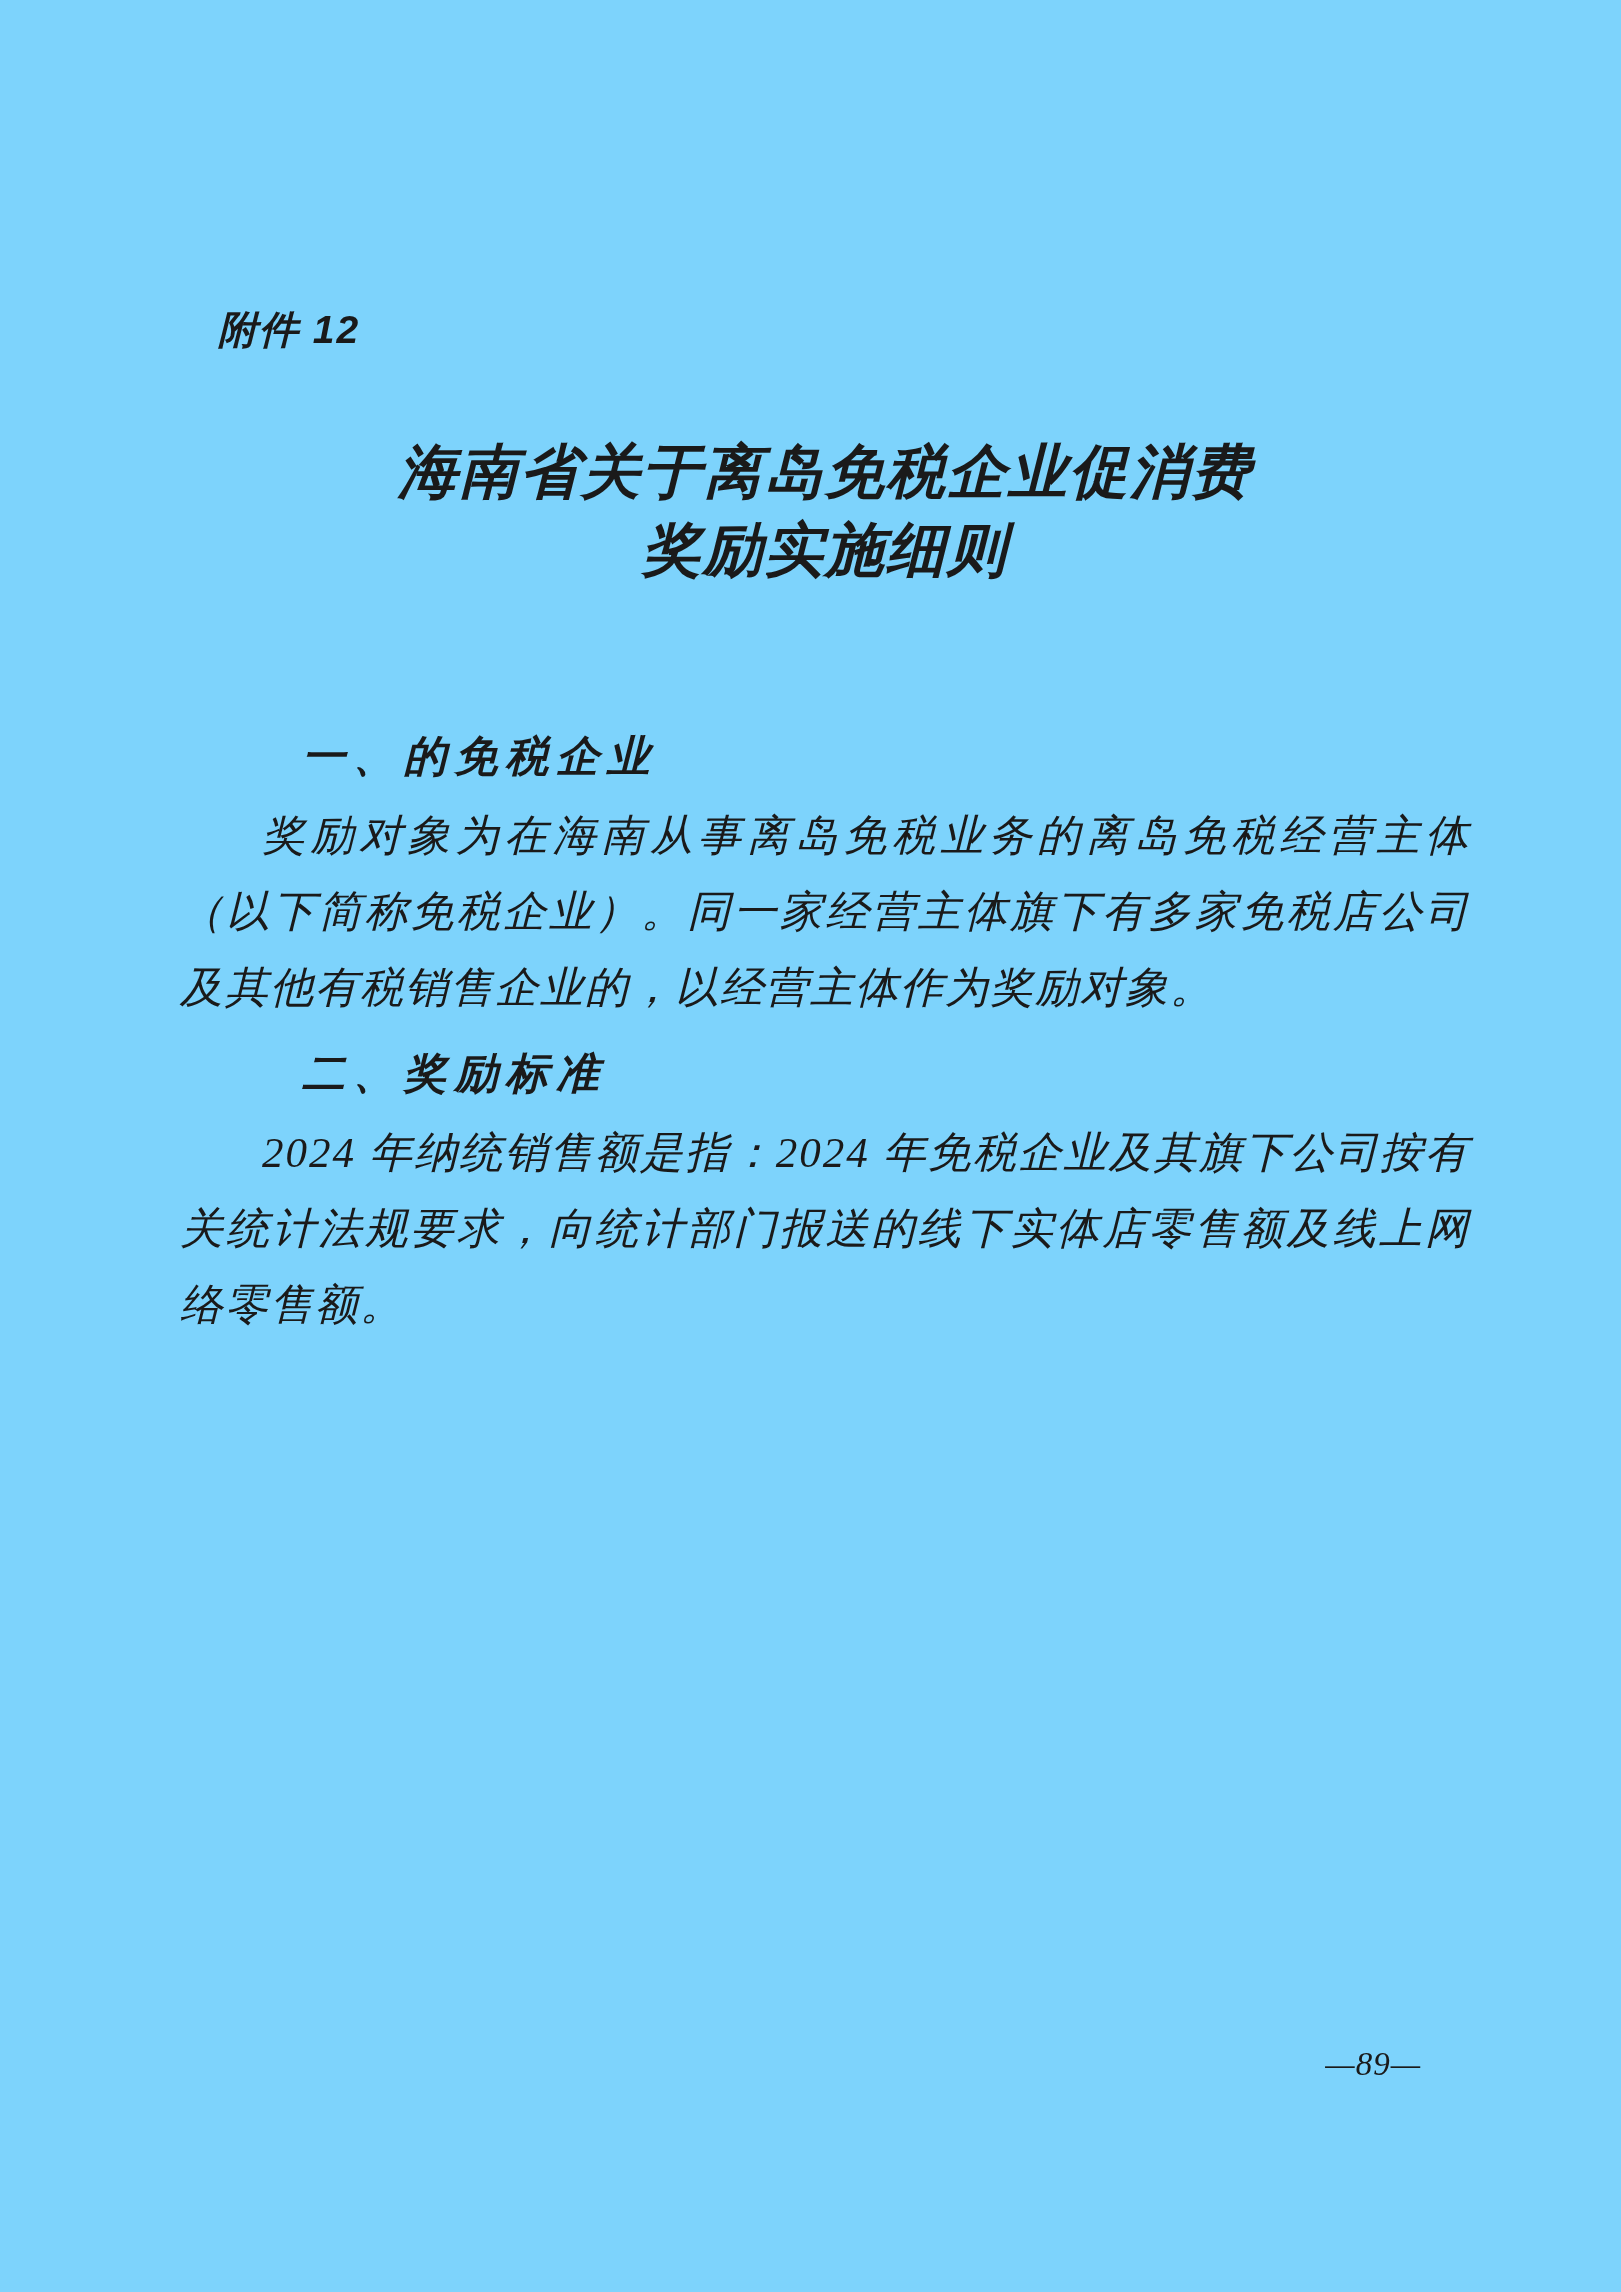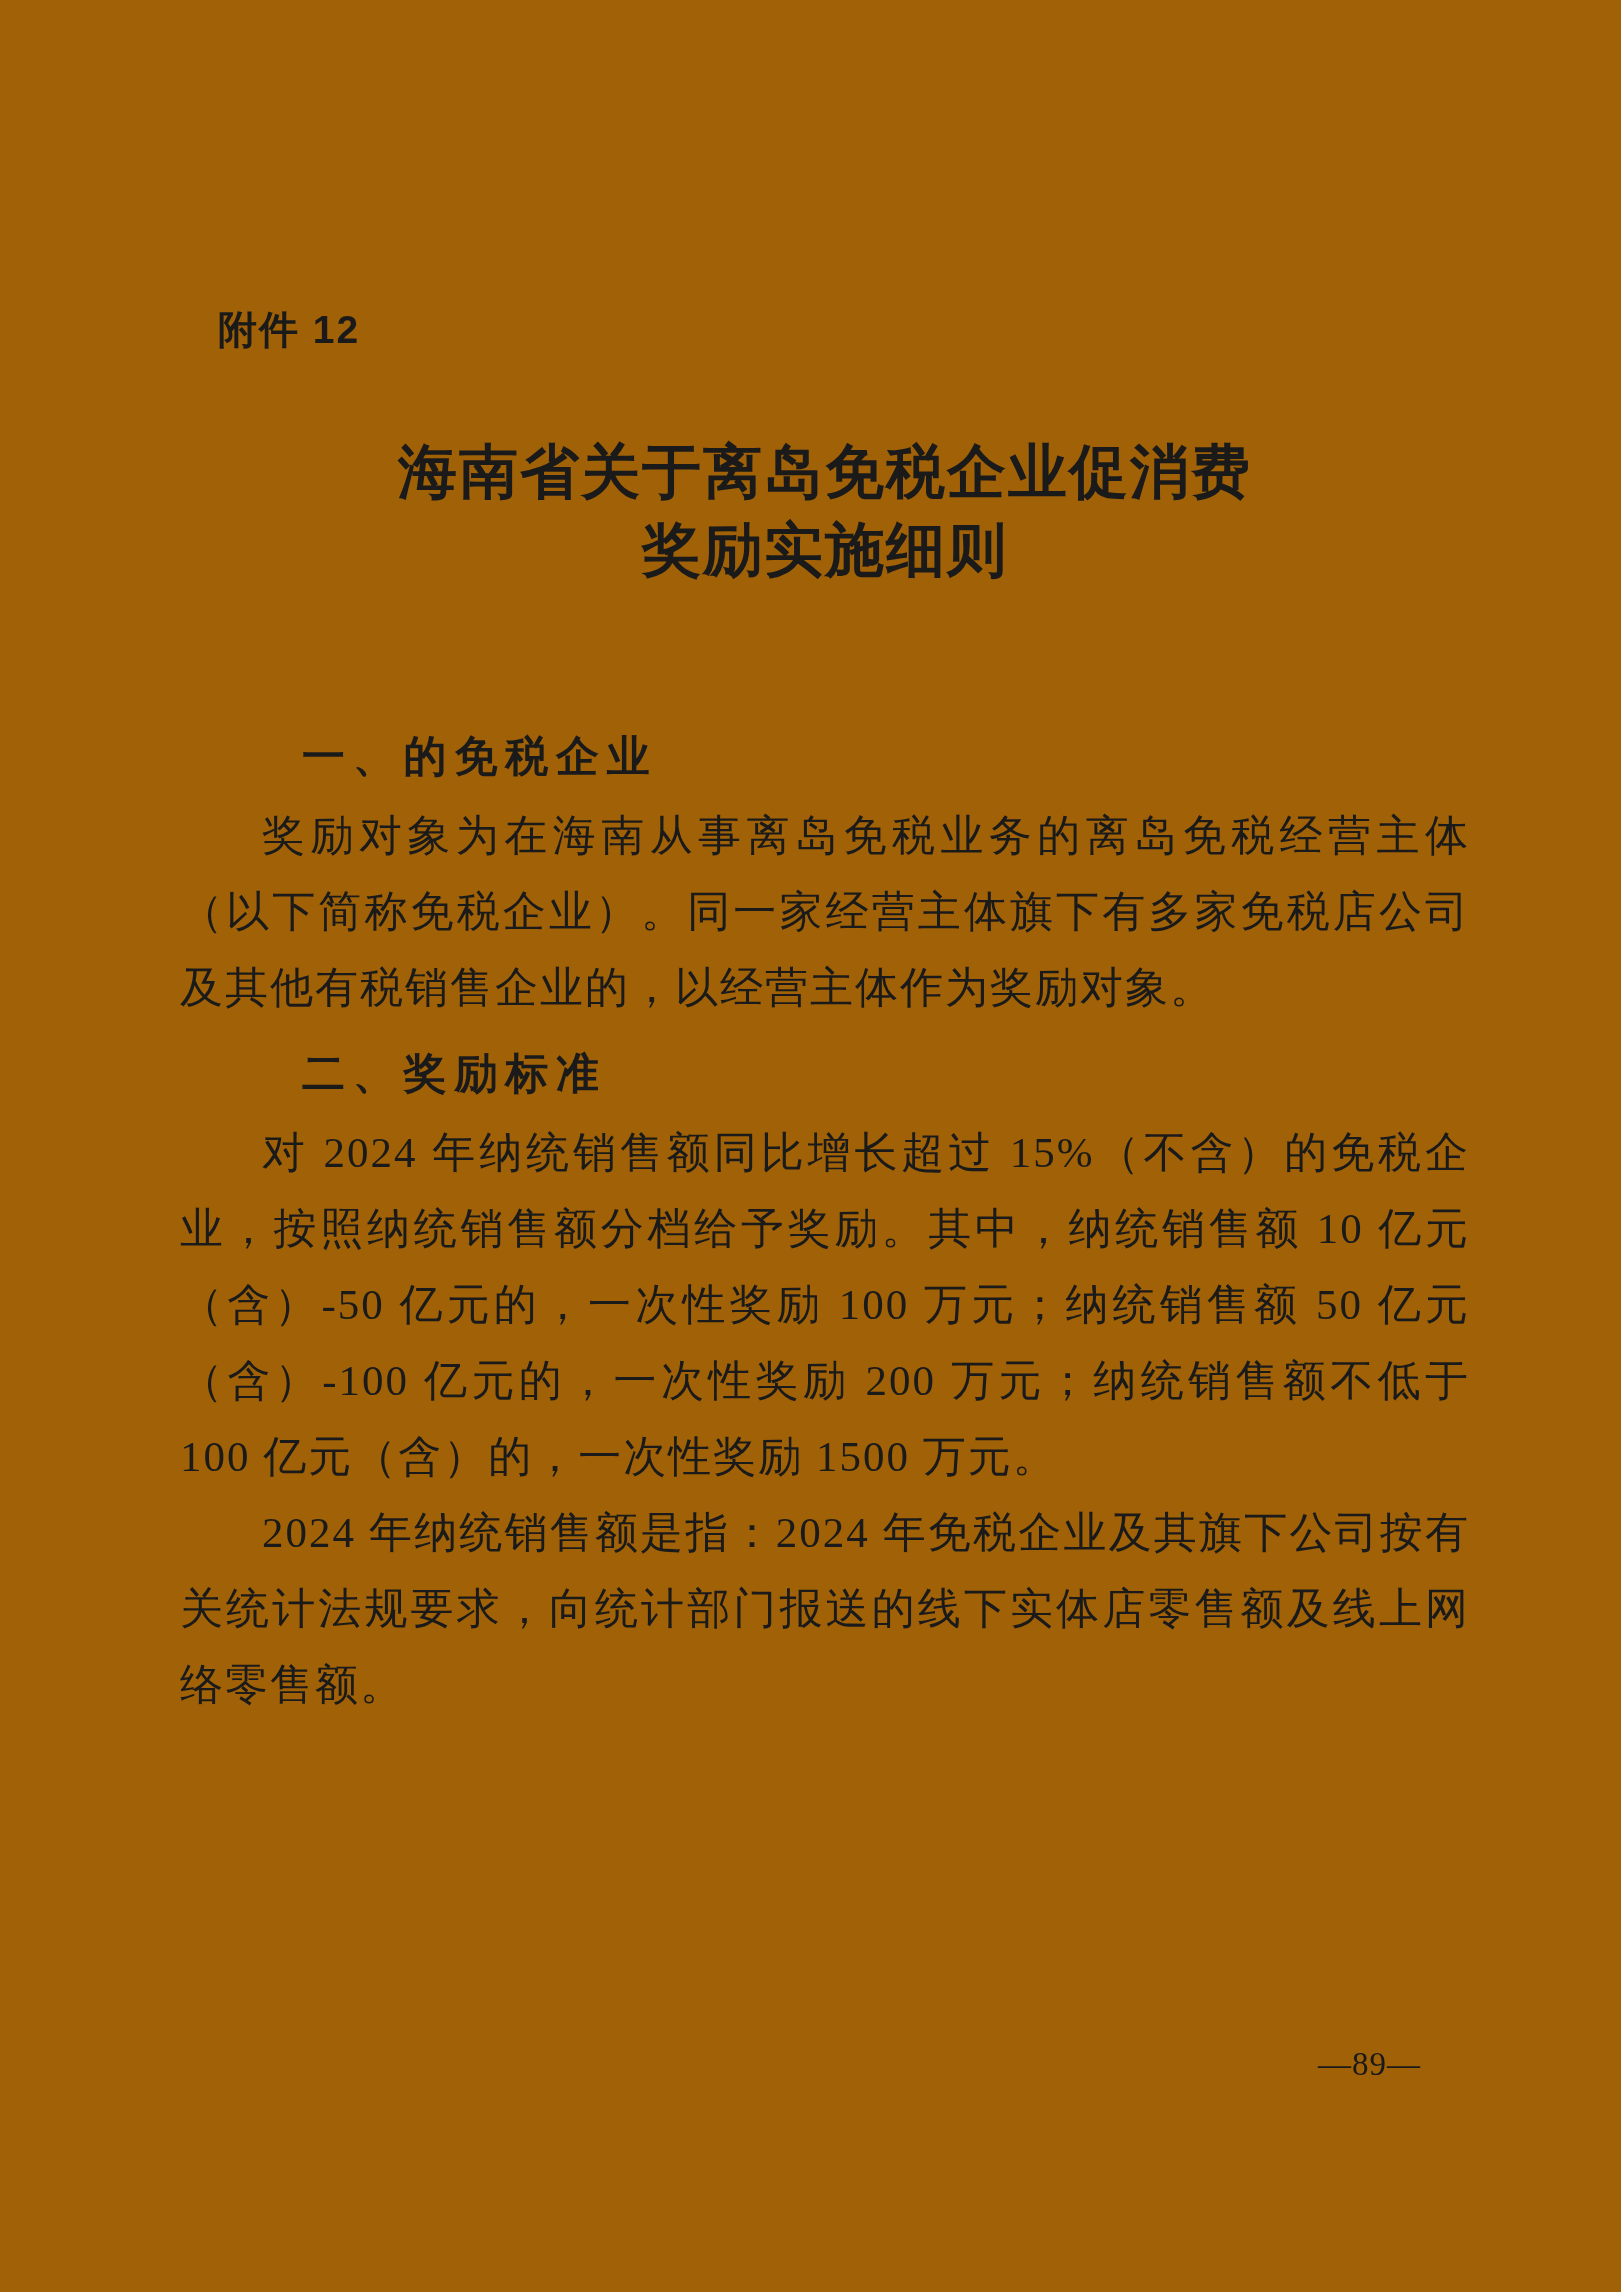--- a/index.html
+++ b/index.html
@@ -5,24 +5,25 @@
   html, body {
     margin: 0;
     padding: 0;
     background: #e8e8e8;
   }
   .page {
     position: relative;
     width: 1621px;
     height: 2293px;
     margin: 0 auto;
-    background: #a16207;
+    background: #7dd3fc;
     color: #1a1a1a;
     overflow: hidden;
     font-family: "Liberation Serif", serif;
+    font-style: italic;
   }
   .attachment-label {
     position: absolute;
     left: 218px;
     top: 306px;
     font-family: "Liberation Sans", sans-serif;
     font-weight: 600;
     font-size: 39px;
     line-height: 47px;
     letter-spacing: 2px;
@@ -89,21 +90,20 @@
 
   <div class="doc-body">
 
 
     <div class="section-heading">一、的免税企业</div>
 
     <p class="para">奖励对象为在海南从事离岛免税业务的离岛免税经营主体（以下简称免税企业）。同一家经营主体旗下有多家免税店公司及其他有税销售企业的，以经营主体作为奖励对象。</p>
 
     <div class="section-heading">二、奖励标准</div>
 
-    <p class="para">对 2024 年纳统销售额同比增长超过 15%（不含）的免税企业，按照纳统销售额分档给予奖励。其中，纳统销售额 10 亿元（含）-50 亿元的，一次性奖励 100 万元；纳统销售额 50 亿元（含）-100 亿元的，一次性奖励 200 万元；纳统销售额不低于 100 亿元（含）的，一次性奖励 1500 万元。</p>
 
     <p class="para">2024 年纳统销售额是指：2024 年免税企业及其旗下公司按有关统计法规要求，向统计部门报送的线下实体店零售额及线上网络零售额。</p>
 
 
   </div>
 
   <div class="page-number">—89—</div>
 
 </div>
 

